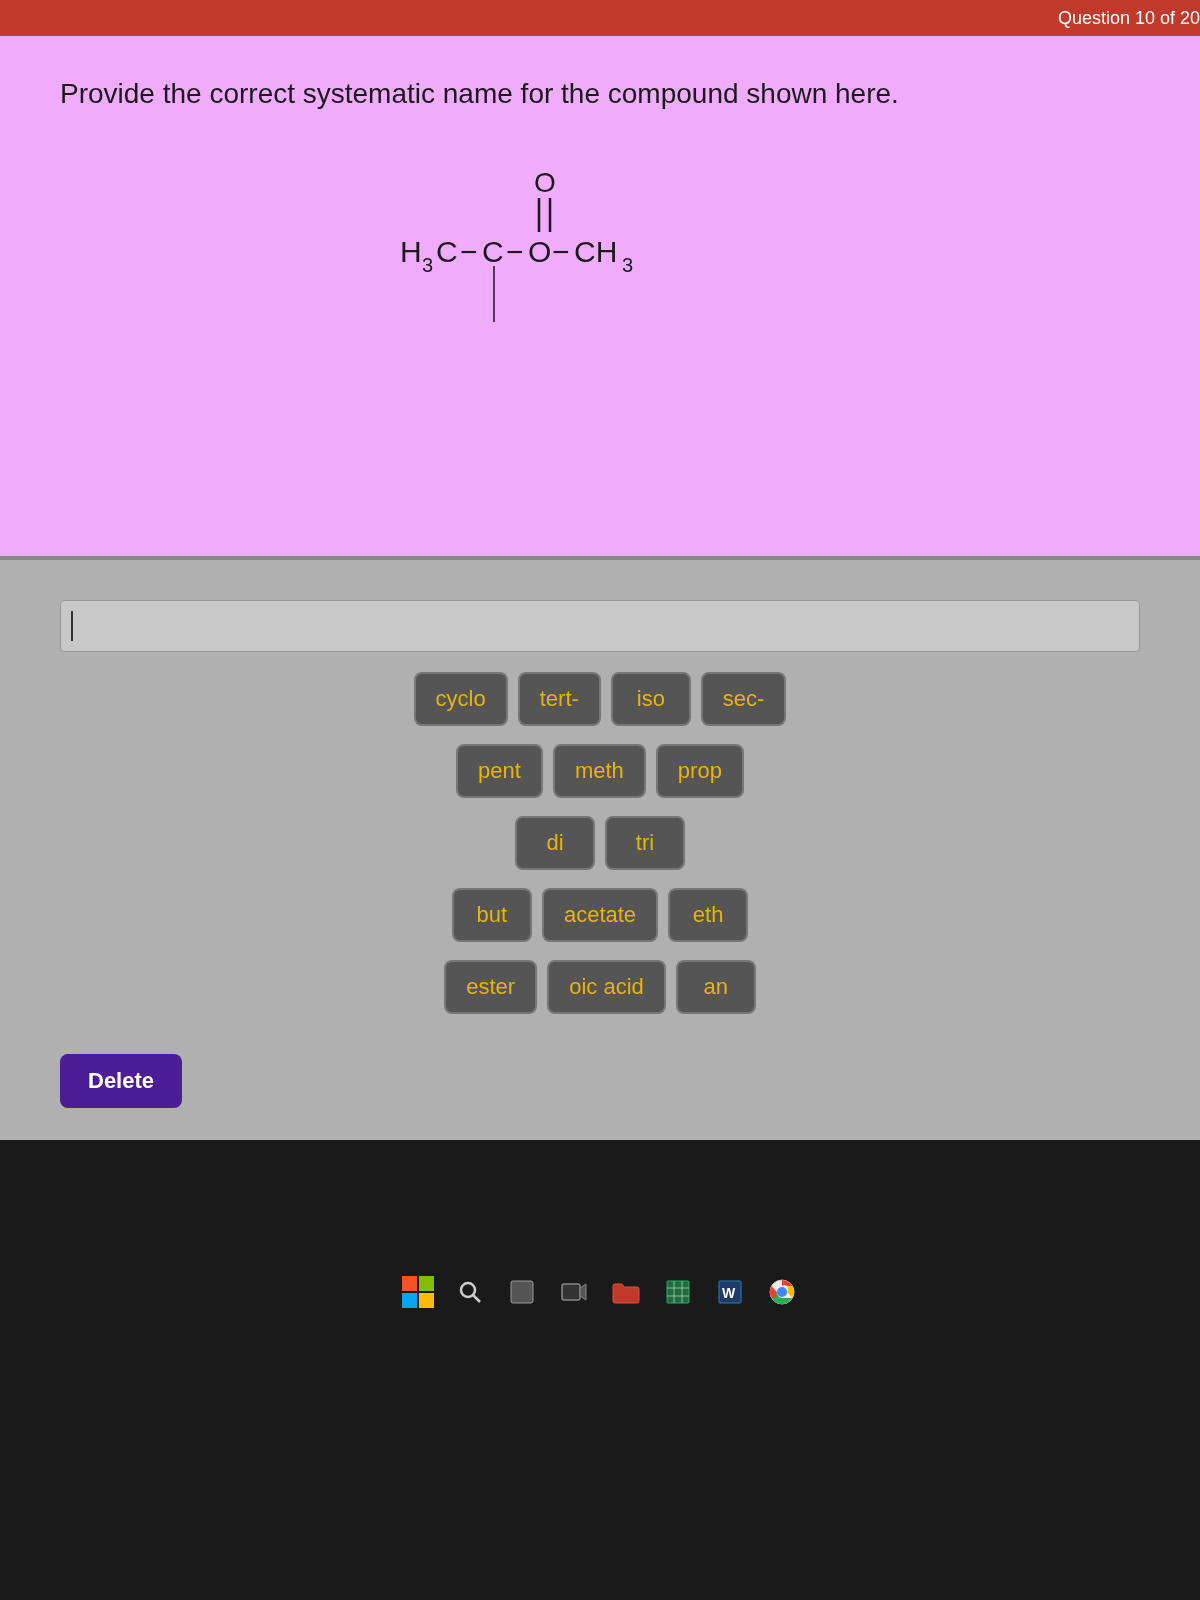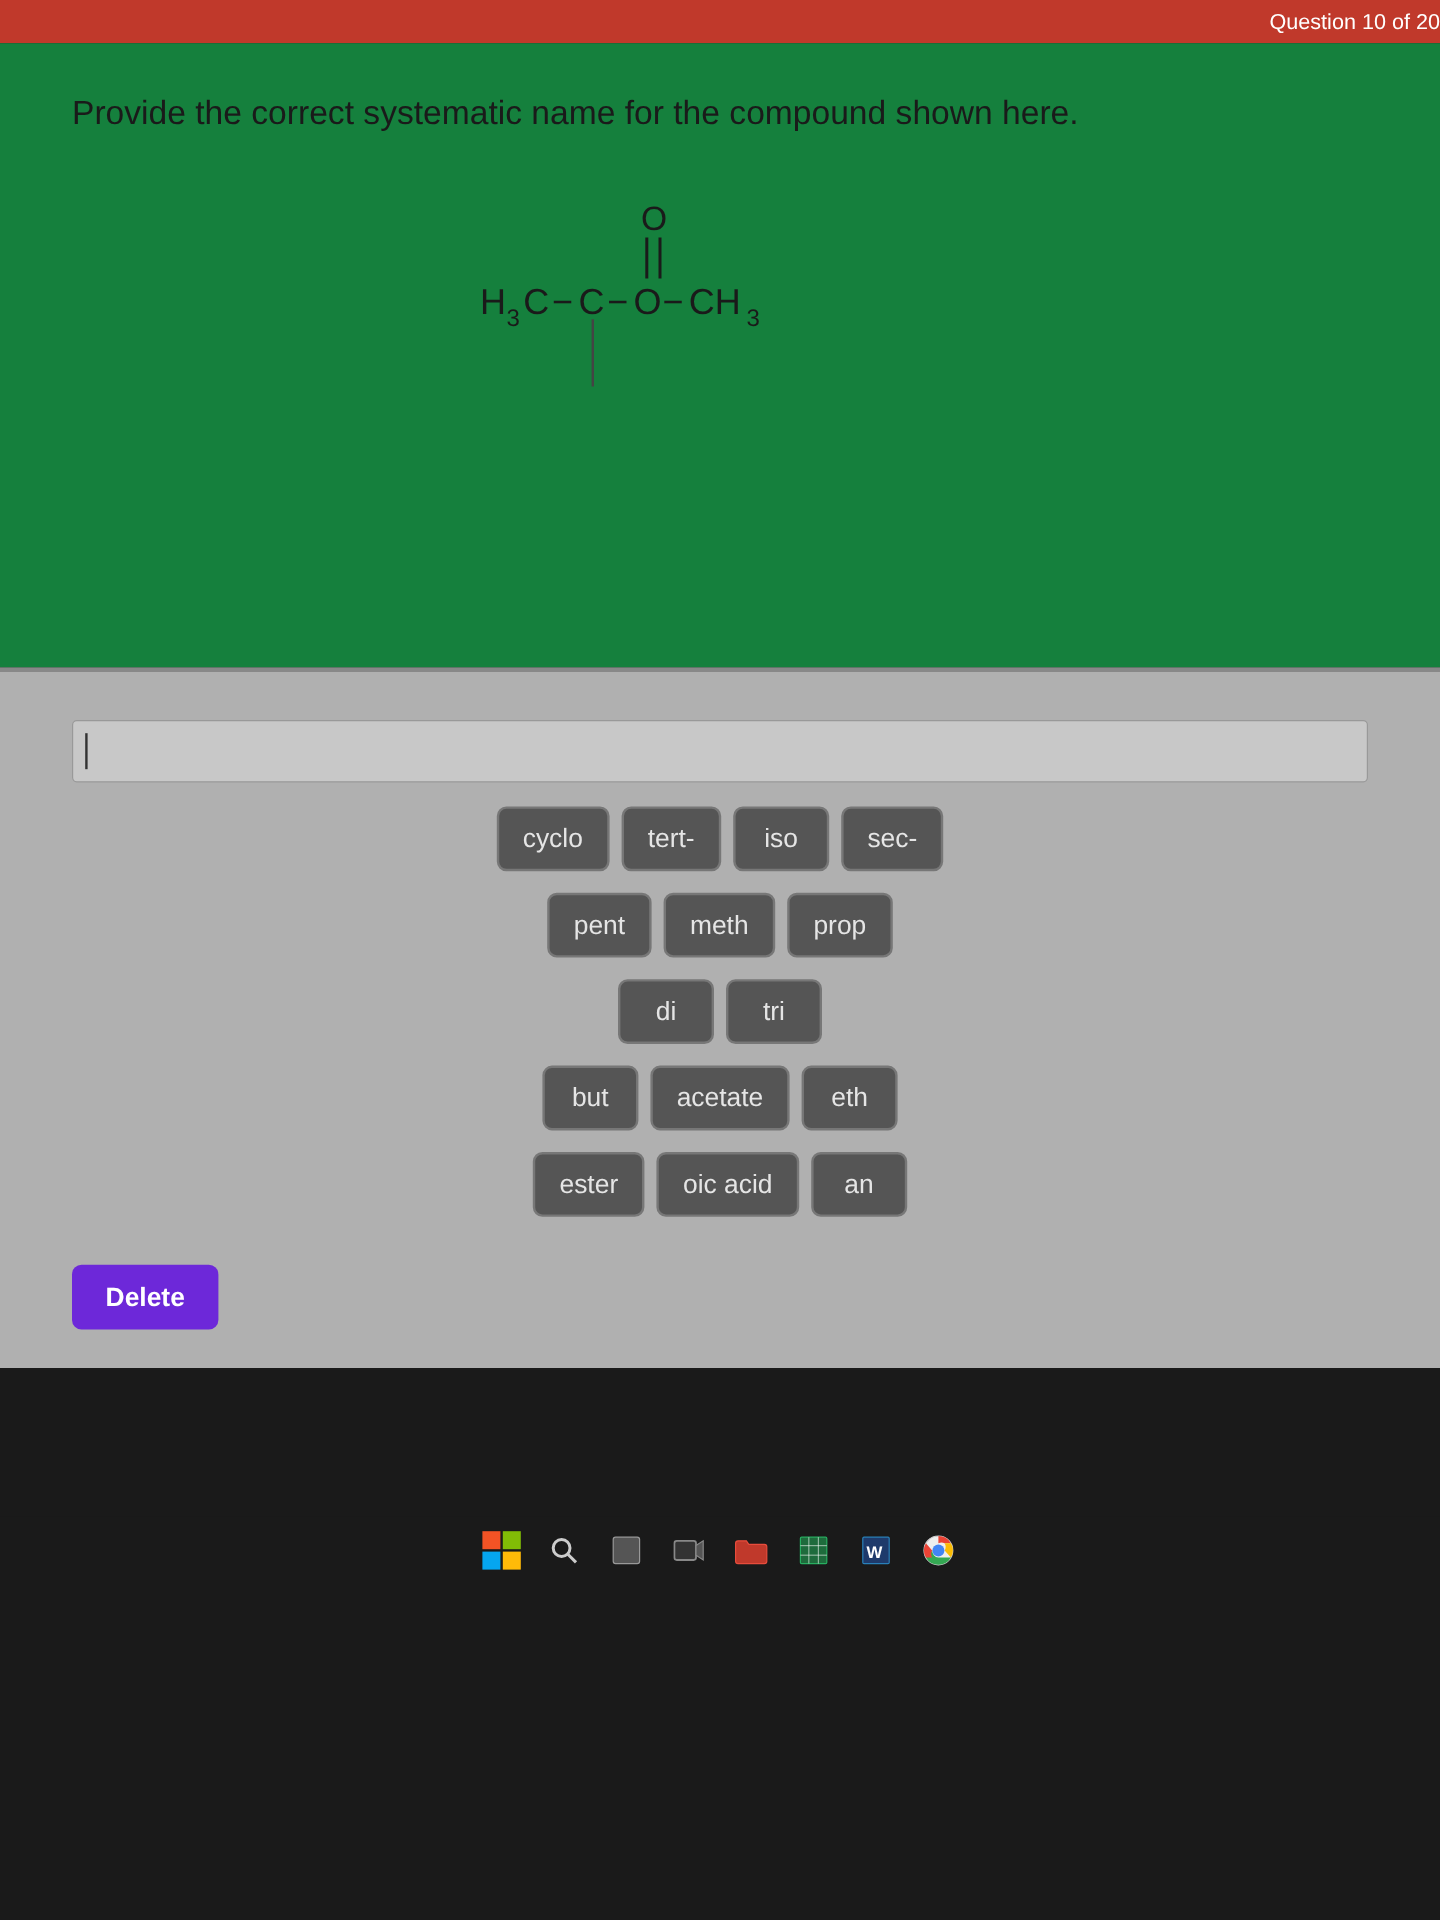--- a/index.html
+++ b/index.html
@@ -25,21 +25,21 @@
 
     .top-bar-text {
       color: #fff;
       font-size: 18px;
       font-weight: 400;
     }
 
     
     .question-area {
       width: 100%;
-      background: #15803d;
+      background: #f0abfc;
       padding: 40px 60px 0 60px;
       min-height: 520px;
       position: relative;
     }
 
     .question-text {
       font-size: 28px;
       color: #1a1a1a;
       font-weight: 400;
       margin-bottom: 50px;
@@ -74,34 +74,34 @@
     .tiles-row {
       display: flex;
       flex-direction: row;
       gap: 10px;
       align-items: center;
       justify-content: center;
     }
 
     .tile {
       background: #555;
-      color: #e5e5e5;
+      color: #eab308;
       border: 2px solid #777;
       border-radius: 8px;
       padding: 12px 20px;
       font-size: 22px;
       font-weight: 500;
       cursor: pointer;
       min-width: 80px;
       text-align: center;
     }
 
     
     .delete-btn {
-      background: #6d28d9;
+      background: #4c1d95;
       color: white;
       border: none;
       border-radius: 8px;
       padding: 14px 28px;
       font-size: 22px;
       font-weight: 600;
       cursor: pointer;
       margin-top: 10px;
       margin-left: 0;
     }

